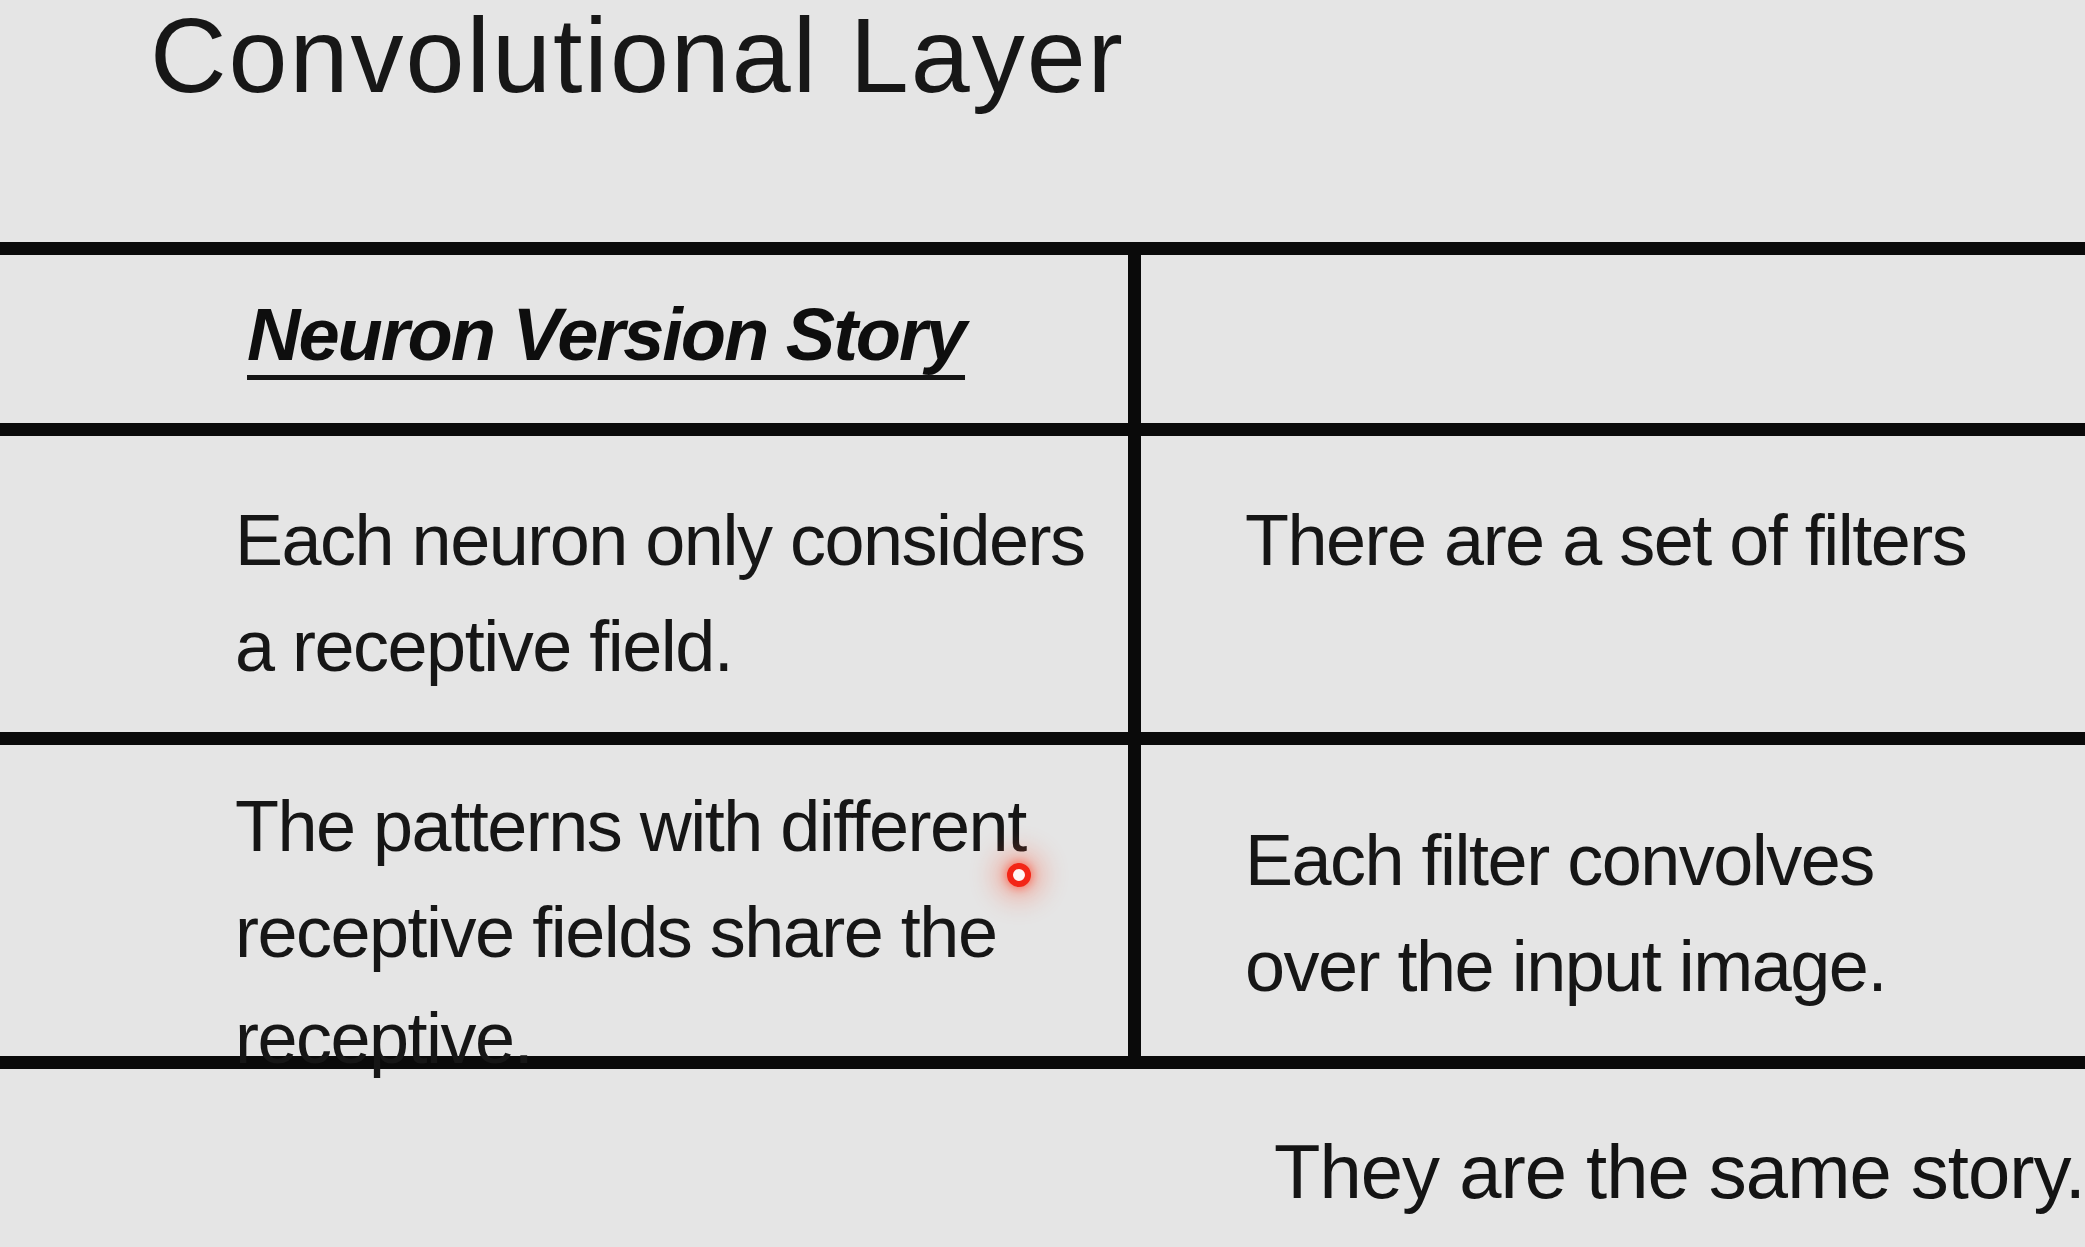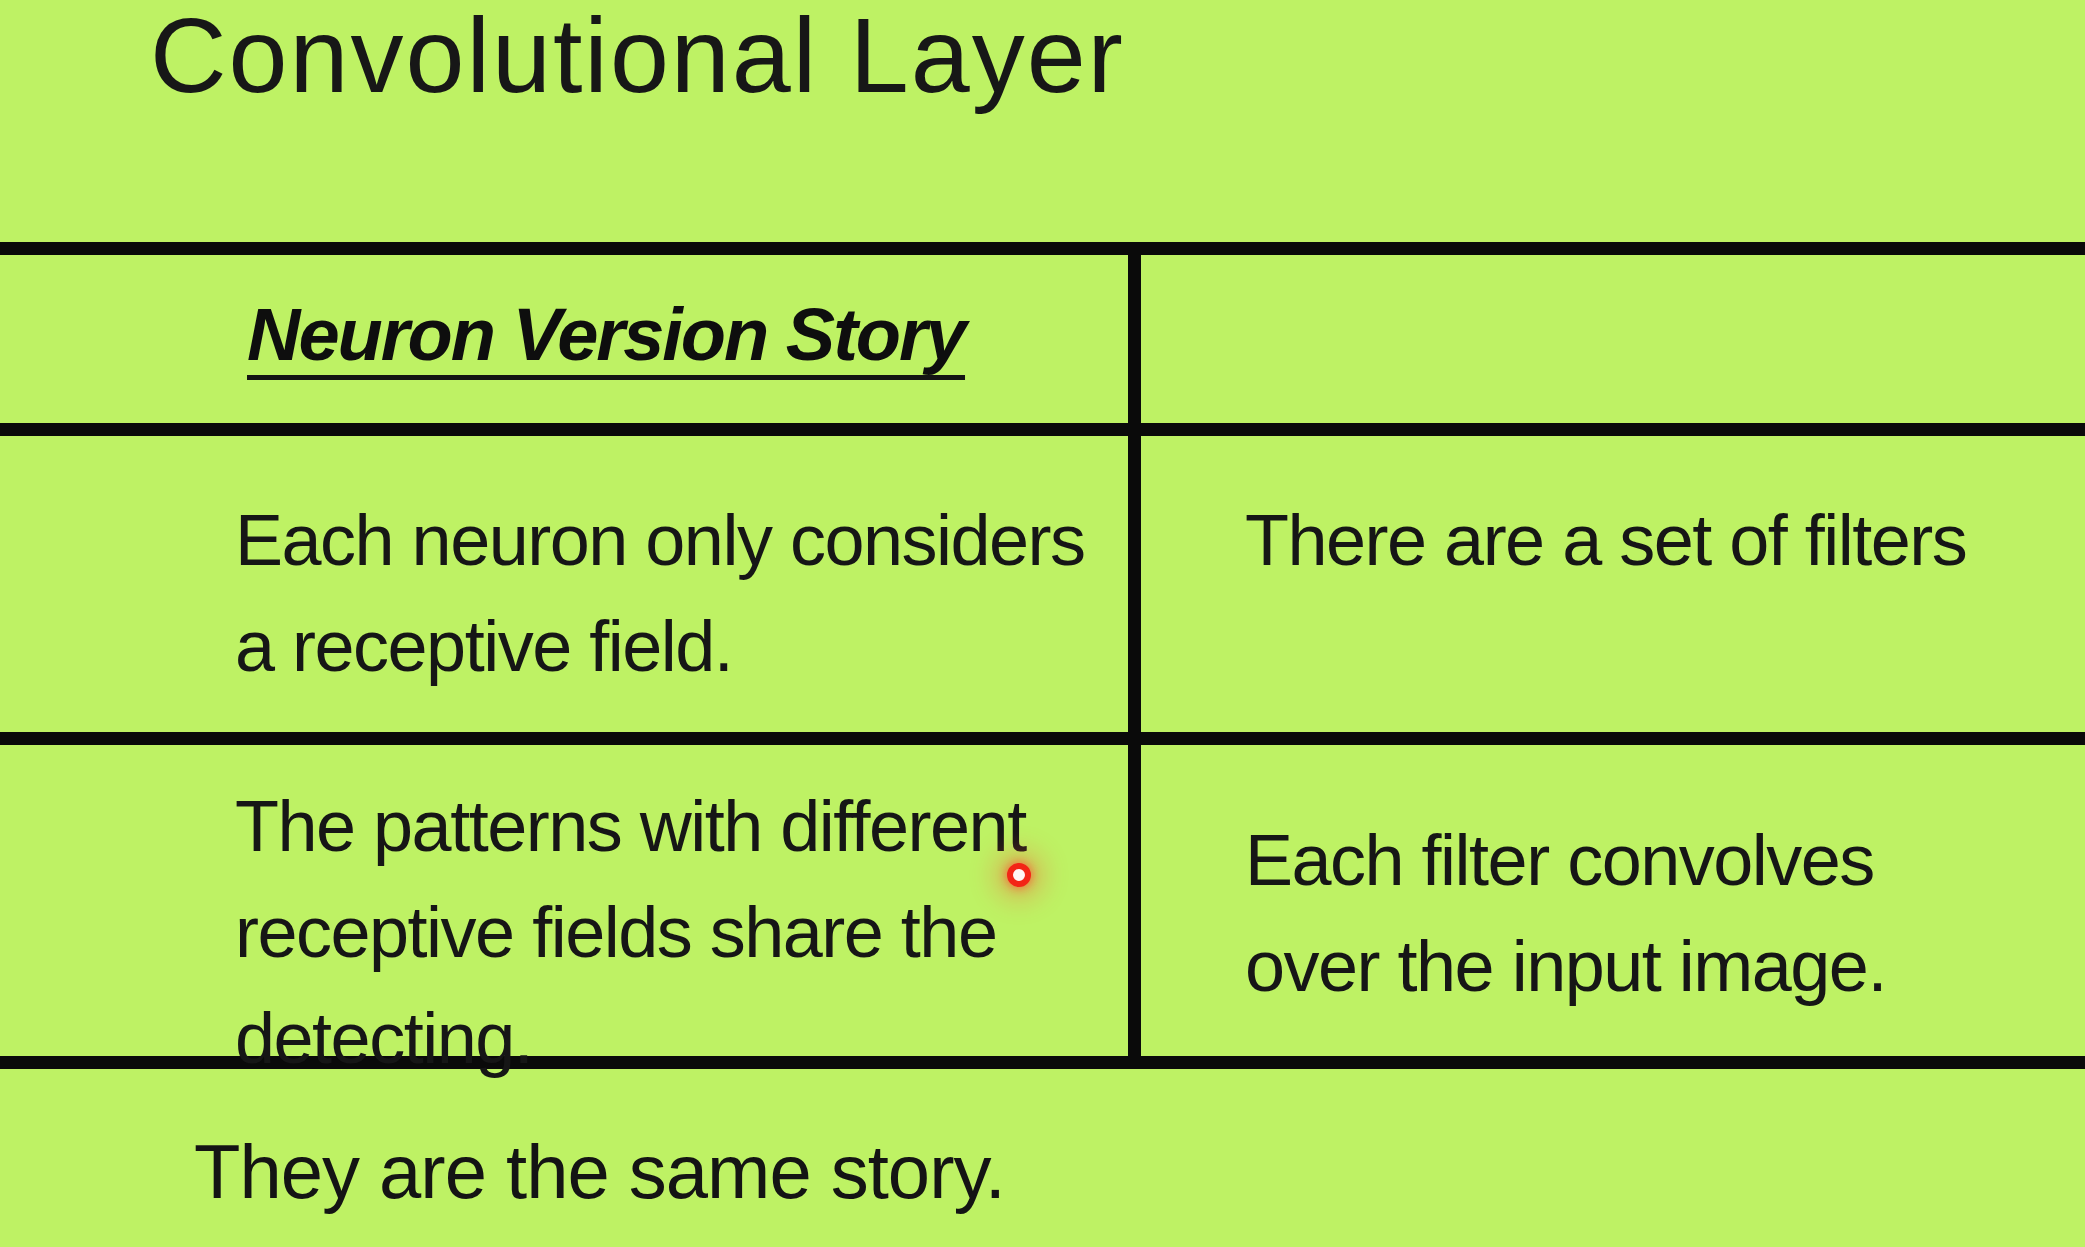--- a/index.html
+++ b/index.html
@@ -4,21 +4,21 @@
 <style>
   html, body {
     margin: 0;
     padding: 0;
     background: #ffffff;
   }
   .slide {
     position: relative;
     width: 2085px;
     height: 1247px;
-    background: #bef264;
+    background: #e5e5e5;
     overflow: hidden;
     font-family: "Liberation Sans", "DejaVu Sans", sans-serif;
     color: #131313;
   }
   .title {
     position: absolute;
     left: 150px;
     top: 2px;
     margin: 0;
     font-size: 106px;
@@ -65,21 +65,21 @@
     letter-spacing: -1.5px;
     line-height: 106px;
     color: #161616;
     white-space: nowrap;
   }
   .footer-line {
     position: absolute;
     left: 194px;
     right: 0;
     top: 1126px;
-    text-align: left;
+    text-align: right;
     font-size: 76px;
     letter-spacing: -1px;
     line-height: 1.2;
     color: #141414;
     white-space: nowrap;
   }
   .laser-dot {
     position: absolute;
     left: 1007px;
     top: 863px;
@@ -114,21 +114,21 @@
     <div>a receptive field.</div>
   </div>
 
   <div class="cell" style="left:1245px; top:487px">
     <div>There are a set of filters</div>
   </div>
 
   <div class="cell" style="left:235px; top:773px">
     <div>The patterns with different</div>
     <div>receptive fields share the</div>
-    <div>detecting.</div>
+    <div>receptive.</div>
   </div>
 
   <div class="cell" style="left:1245px; top:807px">
     <div>Each filter convolves</div>
     <div>over the input image.</div>
   </div>
 
   <div class="footer-line">They are the same story.</div>
 
   <div class="laser-dot"></div>

